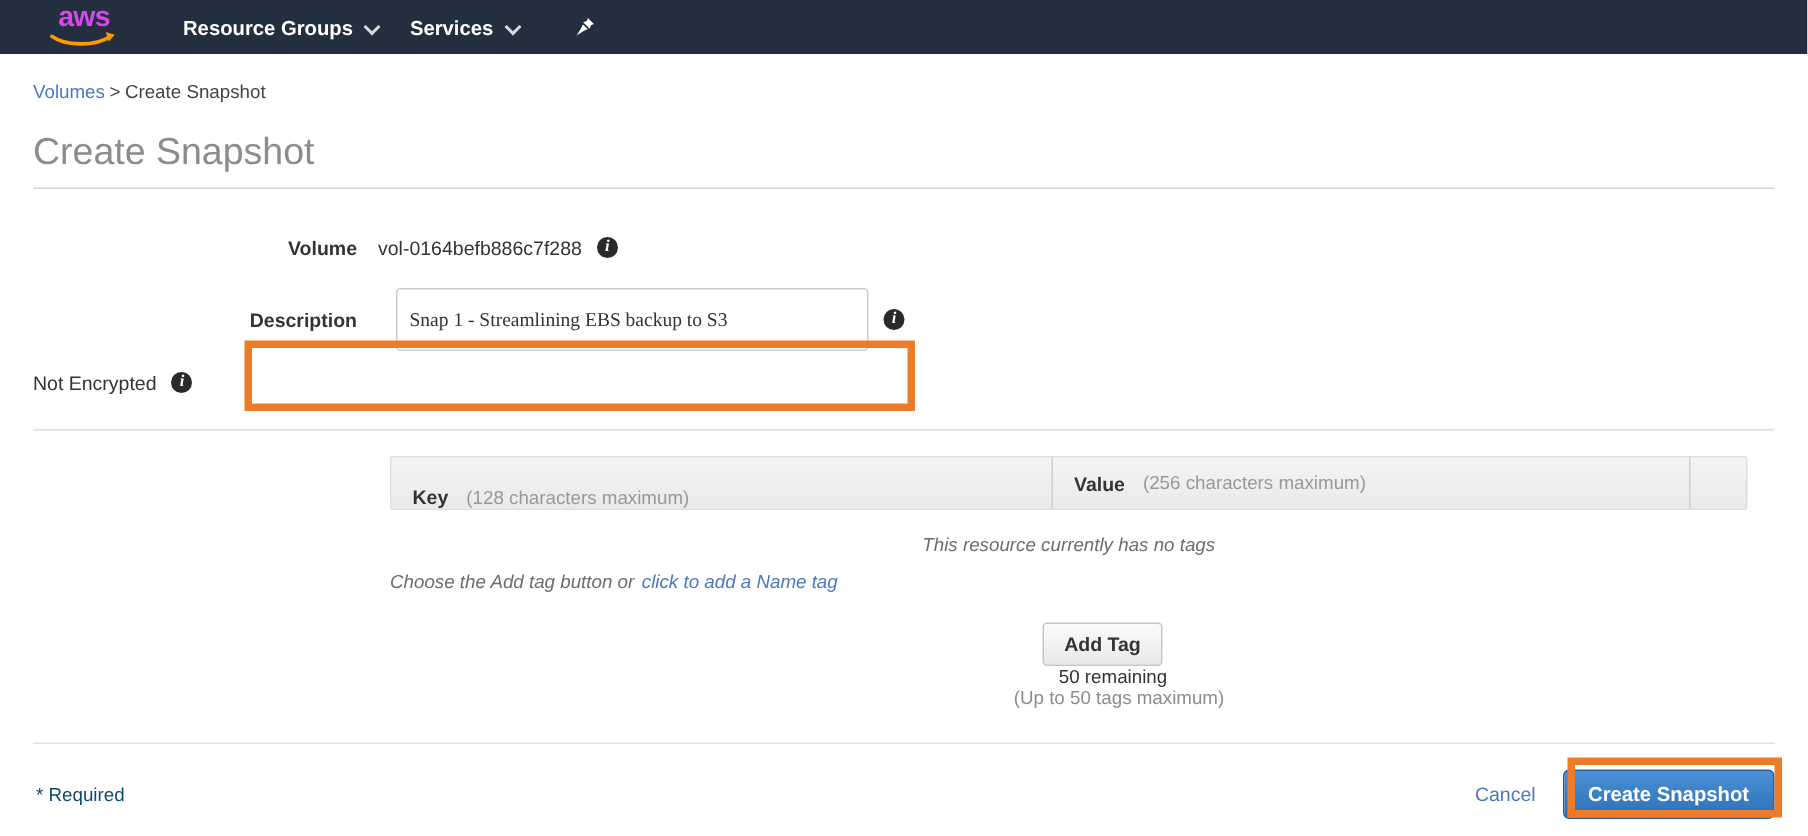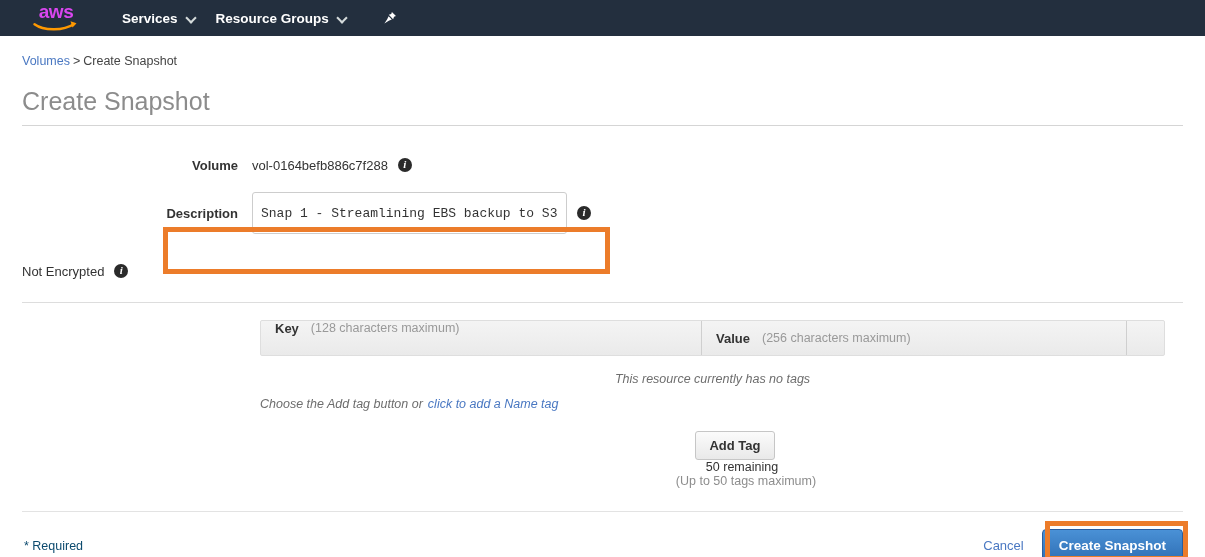--- a/index.html
+++ b/index.html
@@ -150,21 +150,21 @@
   }
 
   .desc-input {
     width: 315px;
     height: 42px;
     border: 1px solid #cdcdcd;
     border-radius: 3px;
     padding: 0 8px;
     font-size: 13px;
     color: #333333;
-    font-family: Liberation Mono, monospace;
+    font-family: Liberation Serif, serif;
     background: #ffffff;
     outline: none;
   }
 
   
   .annot-desc {
     position: absolute;
     left: 163px;
     top: 191px;
     width: 447px;
@@ -198,21 +198,21 @@
   .th .th-name {
     font-weight: bold;
     color: #333333;
     font-size: 13px;
   }
   .th .th-hint {
     color: #999999;
     margin-left: 12px;
     font-size: 12.5px;
   }
-  .th-key { width: 440px; align-items: flex-start; }
+  .th-key { width: 440px; align-items: flex-end; }
   .th-value { width: 425px; align-items: center; border-left: 1px solid #cfcfcf; }
   .th-end { flex: 1; border-left: 1px solid #cfcfcf; height: 100%; }
 
   .no-tags {
     text-align: center;
     font-style: italic;
     color: #6d6d6d;
     font-size: 12.5px;
     margin-top: 16px;
     margin-left: 238px;
@@ -322,26 +322,26 @@
 <div class="topnav">
   <div class="aws-logo">
     <span class="wordmark">aws</span>
     <svg class="swoosh" viewBox="0 0 46 11">
       <path d="M1.5 4.2 C 10 10.5, 30 11.5, 41 4.0" stroke="#ff9900" stroke-width="2.4" fill="none" stroke-linecap="round"></path>
       <path d="M37.5 1.3 L 43.5 3.2 L 39.5 7.6 Z" fill="#ff9900"></path>
     </svg>
   </div>
 
   <div class="nav-item">
+    <span>Resource Groups</span>
+    <span class="caret"></span>
+  </div>
+
+  <div class="nav-item">
     <span>Services</span>
-    <span class="caret"></span>
-  </div>
-
-  <div class="nav-item">
-    <span>Resource Groups</span>
     <span class="caret"></span>
   </div>
 
   <div class="pin-wrap">
     <svg width="14" height="14" viewBox="0 0 16 16">
       <path d="M10.2 1.2 L 14.8 5.8 L 12.6 6.6 L 11.6 9.4 L 6.6 4.4 L 9.4 3.4 Z" fill="#ffffff"></path>
       <path d="M6.4 6.0 L 10.0 9.6 L 6.6 11.2 L 1.6 14.4 L 4.8 9.4 Z" fill="#ffffff"></path>
     </svg>
   </div>
 </div>
@@ -360,21 +360,21 @@
   <div class="form-area">
 
     <div class="form-row">
       <div class="form-label">Volume</div>
       <div class="form-value">
         <span>vol-0164befb886c7f288</span>
         <span class="info-icon"></span>
       </div>
     </div>
 
-    <div class="form-row" style="margin-bottom:24px; margin-top:14px;">
+    <div class="form-row" style="margin-bottom:8px; margin-top:14px;gap:12px;">
       <div class="form-label">Description</div>
       <div class="form-value">
         <input class="desc-input" type="text" value="Snap 1 - Streamlining EBS backup to S3" style="">
         <span class="info-icon"></span>
       </div>
     </div>
 
     <div class="form-row">
       <div class="form-value">
         <span>Not Encrypted</span>

